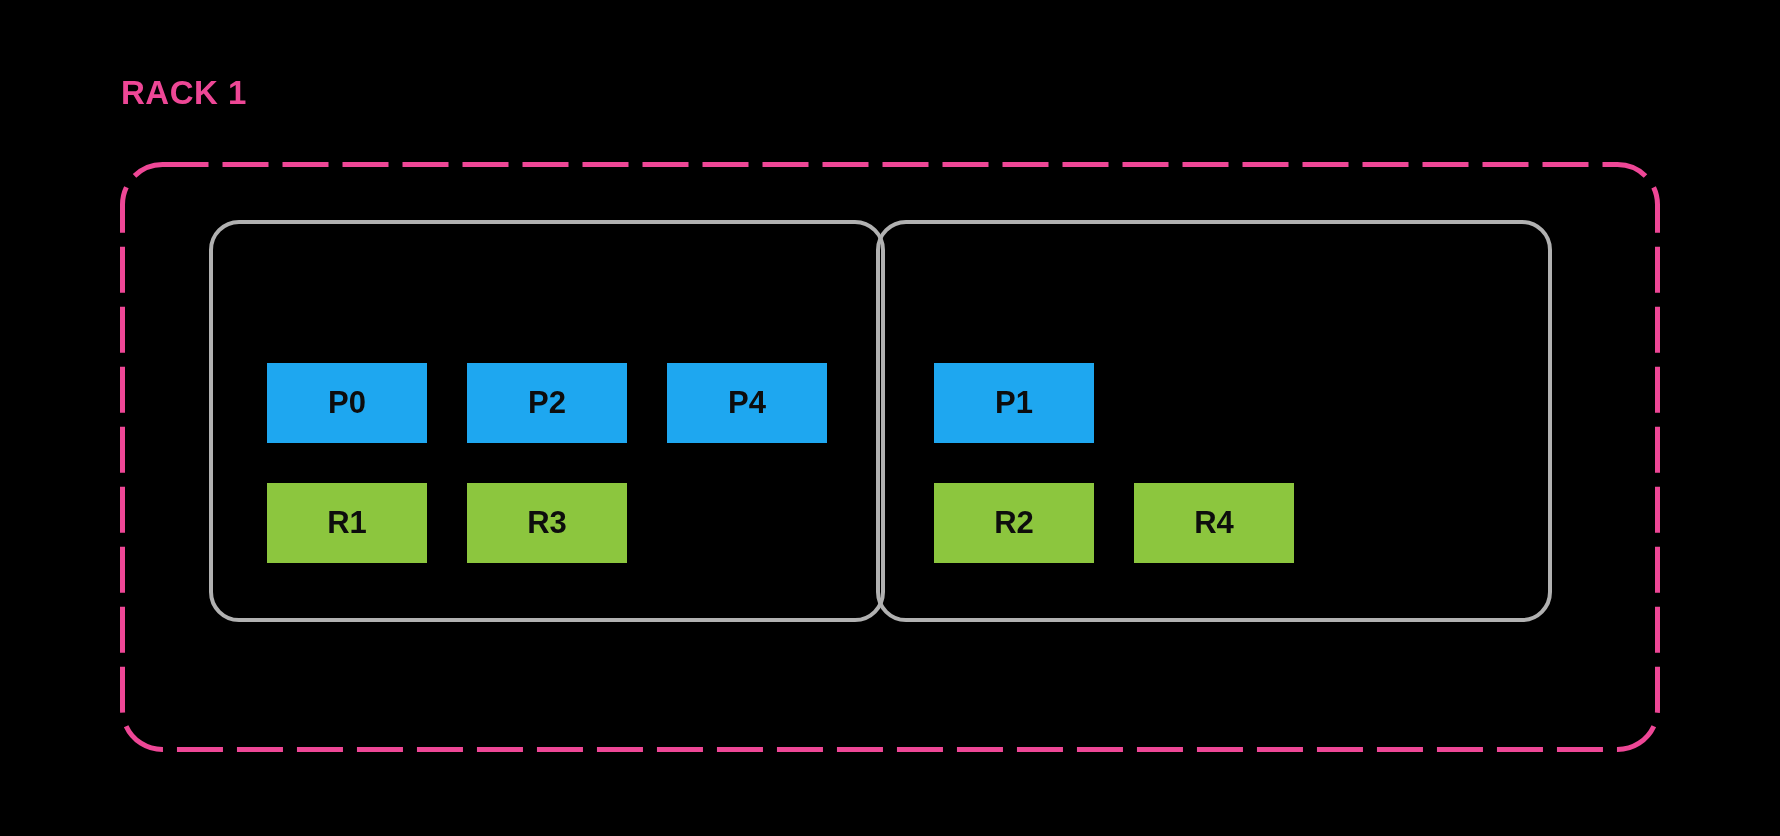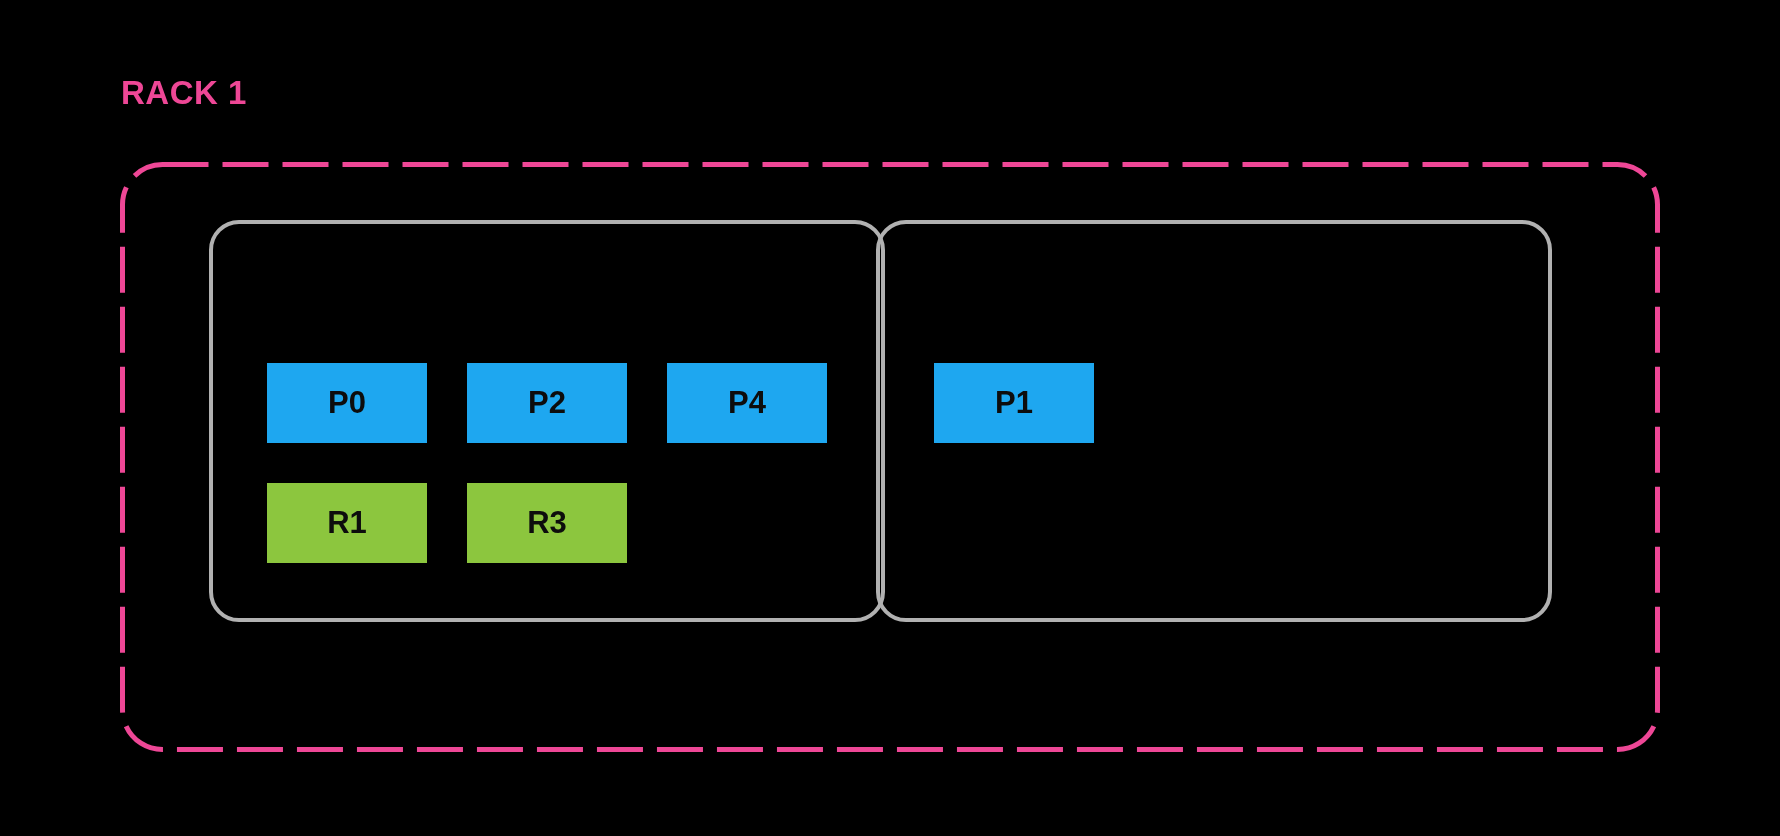--- a/index.html
+++ b/index.html
@@ -97,15 +97,19 @@
     <div class="slot-row">
       <div class="slot replica">R1</div>
       <div class="slot replica">R3</div>
     </div>
   </div>
 
   <div class="node node-2">
     <div class="slot-row">
       <div class="slot primary">P1</div>
     </div>
+    <div class="slot-row">
+      <div class="slot replica">R2</div>
+      <div class="slot replica">R4</div>
+    </div>
   </div>
 
 </div>
 
 </body></html>

